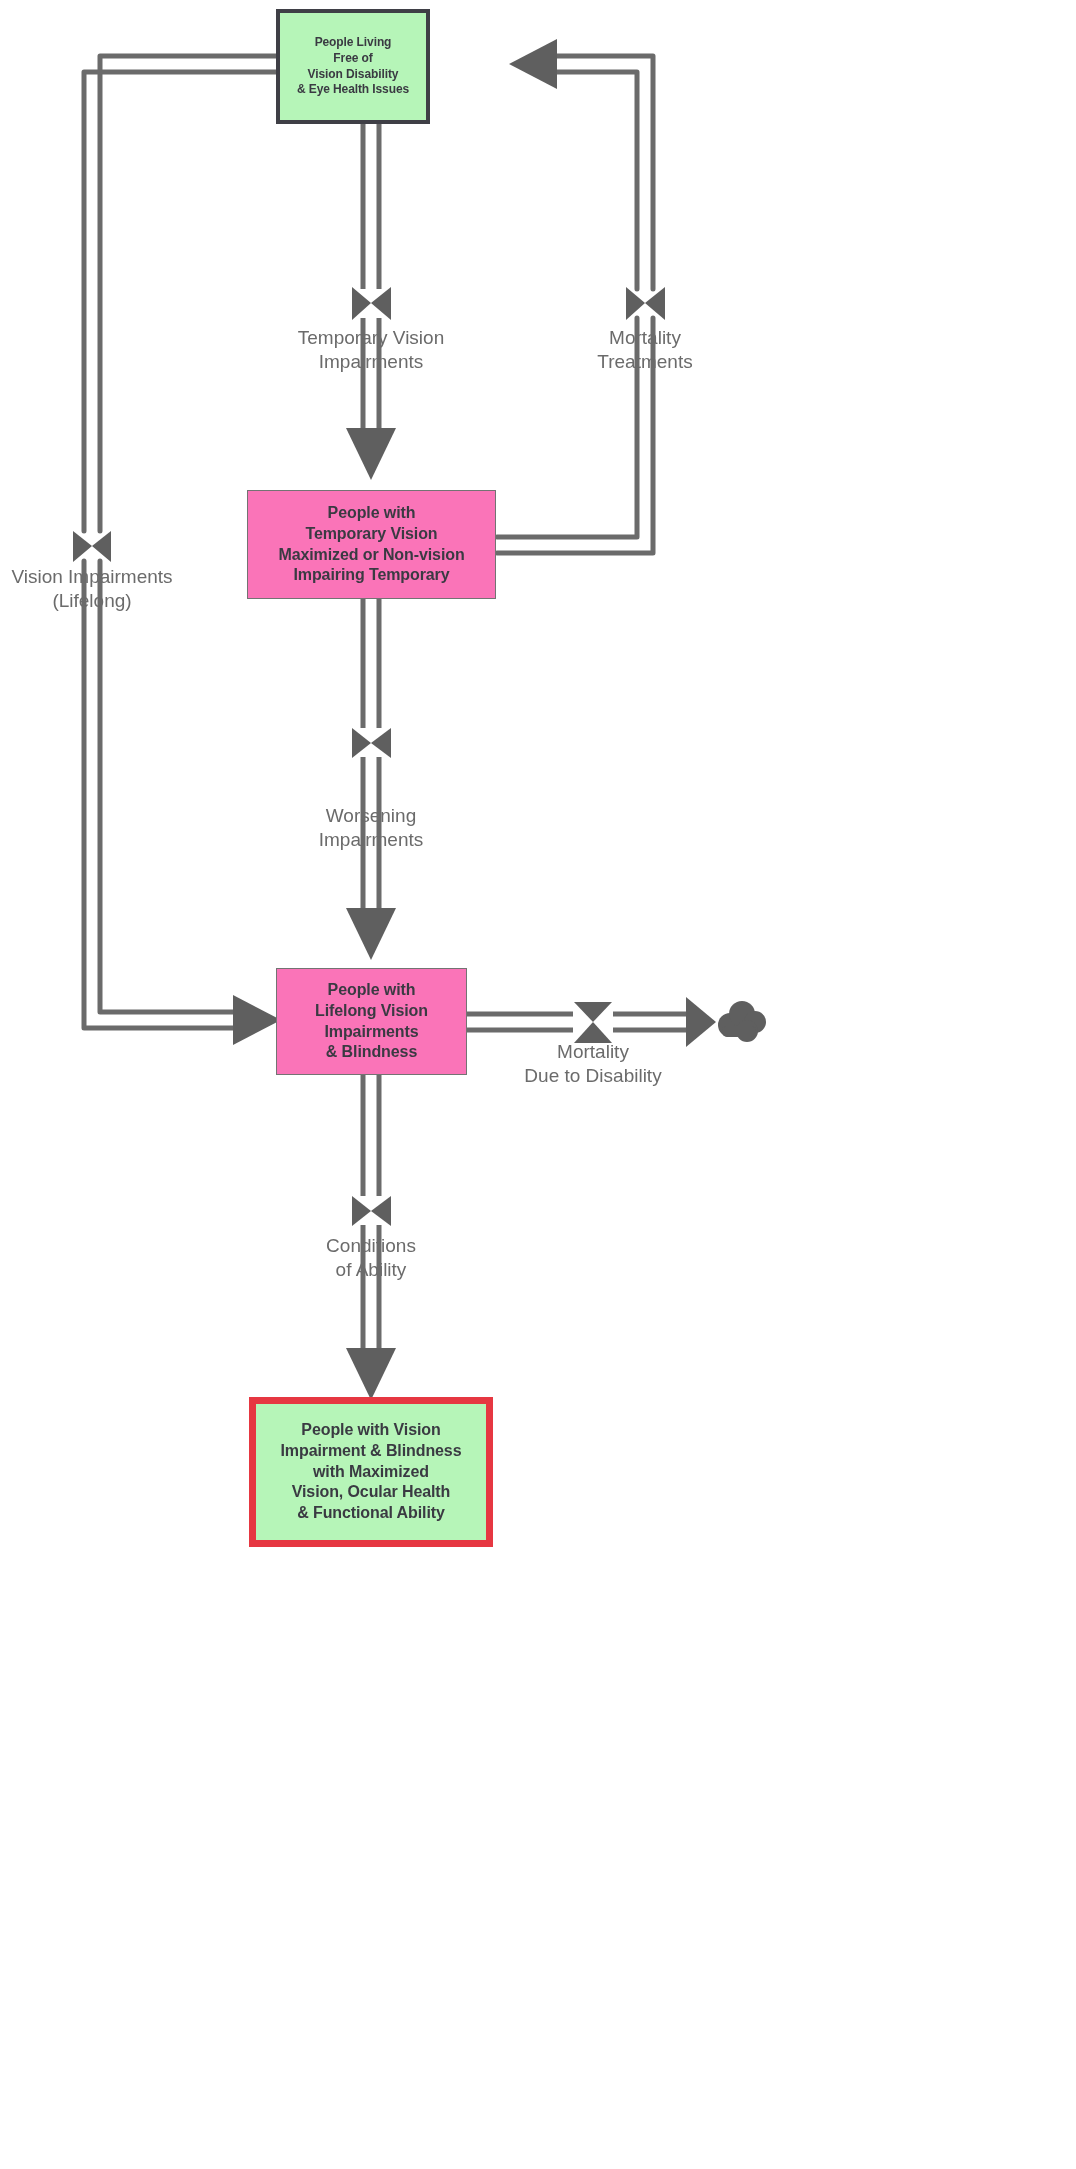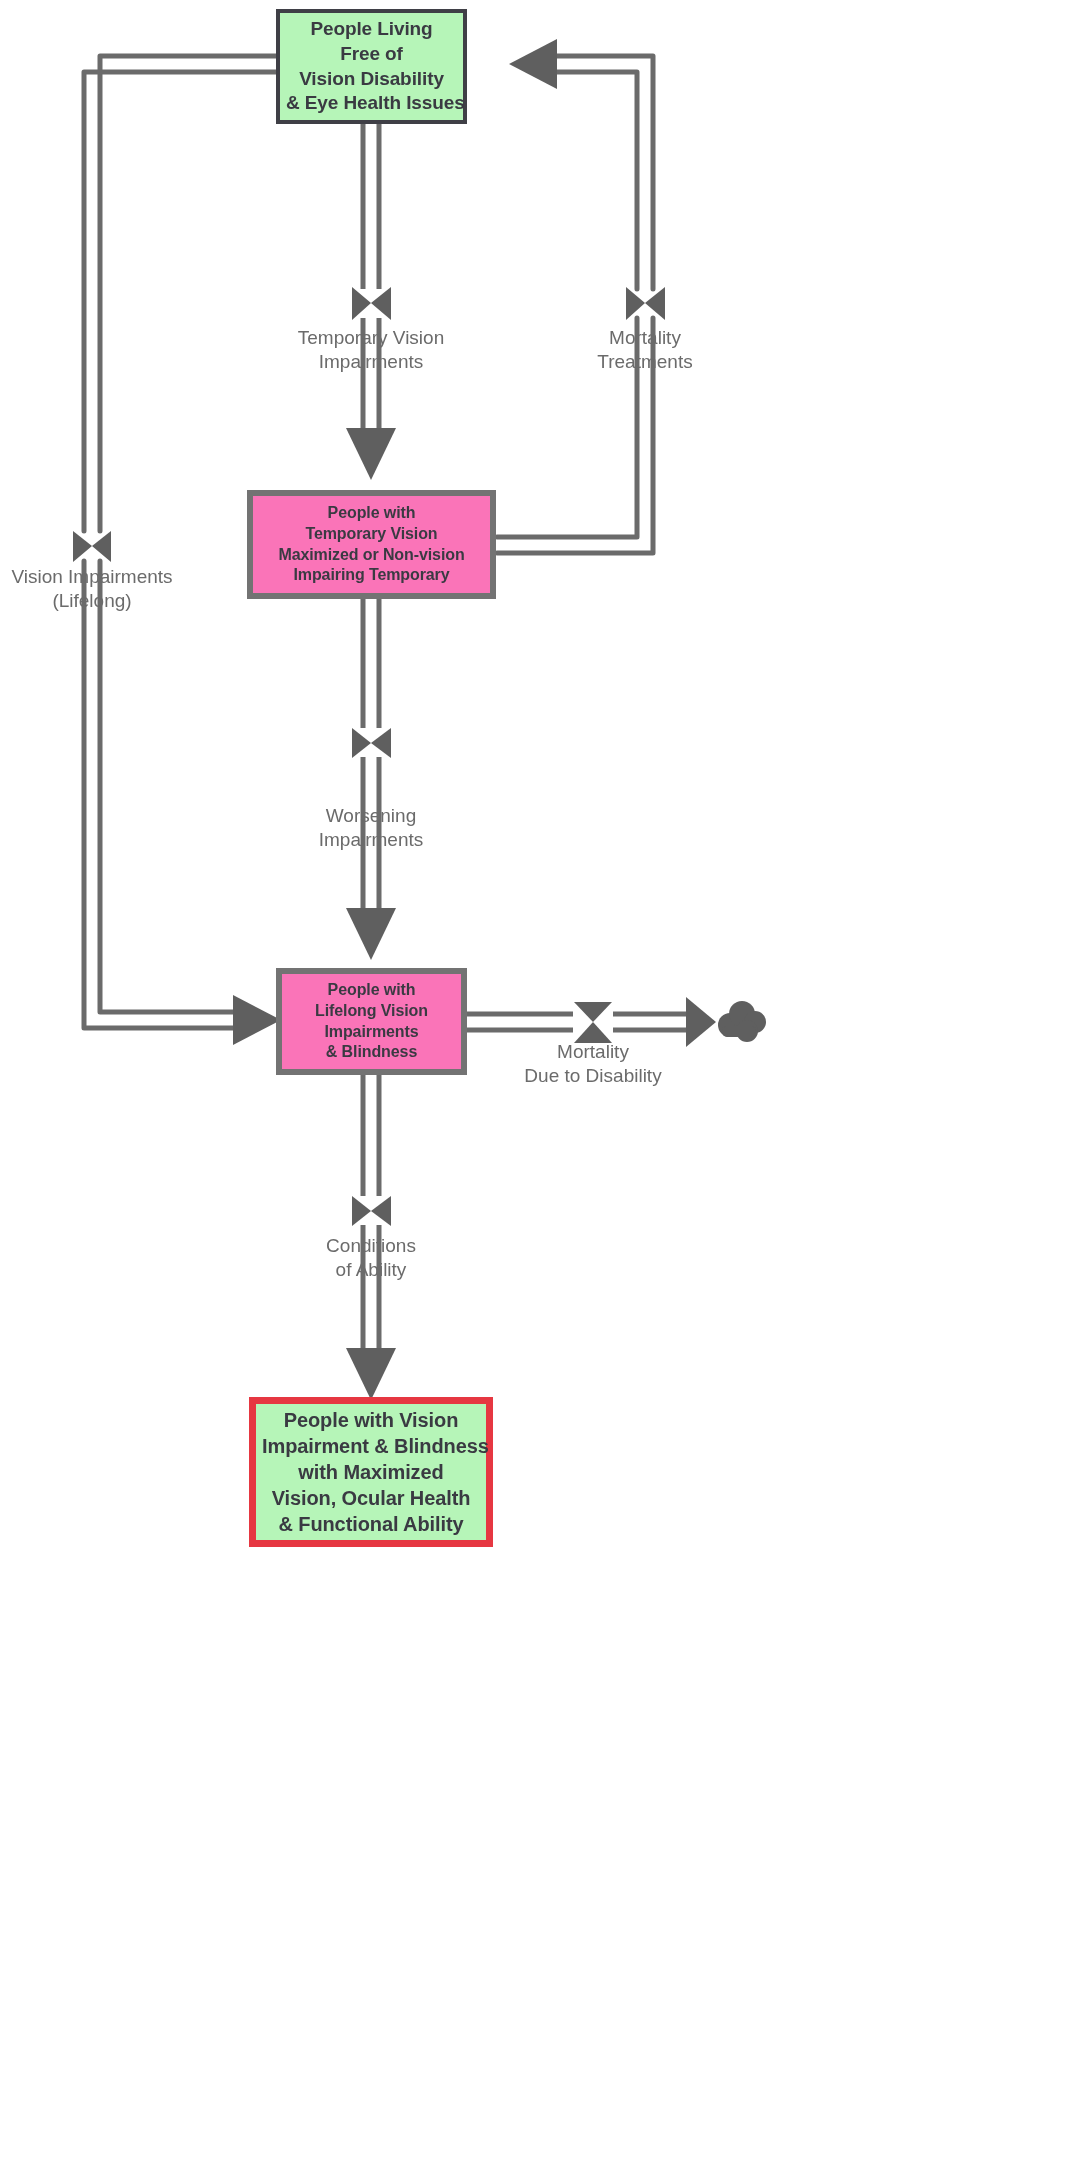--- a/index.html
+++ b/index.html
@@ -33,21 +33,21 @@
     color: #3a3a42;
     line-height: 1.30;
     letter-spacing: -0.1px;
   }
   .stock-green {
     background: #b6f5b8;
     border: 4px solid #3f3f46;
   }
   .stock-pink {
     background: #fa74b8;
-    border: 6px solid #737373;
+    border: 1px solid #737373;
   }
   .stock-goal {
     background: #b6f5b8;
     border: 7px solid #e63741;
   }
   .stock .inner { padding: 2px 6px; width: 100%; }
   .stock .line { display: block; white-space: nowrap; }
 
   
   .flow-label {
@@ -163,21 +163,21 @@
       <line class="pipe" x1="363" y1="1225" x2="363" y2="1352"></line>
       <line class="pipe" x1="379" y1="1225" x2="379" y2="1352"></line>
       <polygon class="arrowhead" points="346,1348 396,1348 371,1400"></polygon>
     </g>
     <g>
       <polygon class="valve" points="352,1196 371,1211 352,1226"></polygon>
       <polygon class="valve" points="391,1196 371,1211 391,1226"></polygon>
     </g>
   </svg>
 
-  <div class="stock stock-green" style="left:276px; top:9px; width:191px; height:115px; font-size:19px;">
+  <div class="stock stock-green" style="left:276px; top:9px; width:154px; height:115px; font-size:12px;">
     <div class="inner">
       <span class="line">People Living</span>
       <span class="line">Free of</span>
       <span class="line">Vision Disability</span>
       <span class="line">&amp; Eye Health Issues</span>
     </div>
   </div>
 
   <div class="stock stock-pink" style="left:247px; top:490px; width:249px; height:109px; font-size:16px;">
     <div class="inner">
@@ -190,21 +190,21 @@
 
   <div class="stock stock-pink" style="left:276px; top:968px; width:191px; height:107px; font-size:16px;">
     <div class="inner">
       <span class="line">People with</span>
       <span class="line">Lifelong Vision</span>
       <span class="line">Impairments</span>
       <span class="line">&amp; Blindness</span>
     </div>
   </div>
 
-  <div class="stock stock-goal" style="left:249px; top:1397px; width:244px; height:150px; font-size:20px;">
+  <div class="stock stock-goal" style="left:249px; top:1397px; width:244px; height:150px; font-size:16px;">
     <div class="inner">
       <span class="line">People with Vision</span>
       <span class="line">Impairment &amp; Blindness</span>
       <span class="line">with Maximized</span>
       <span class="line">Vision, Ocular Health</span>
       <span class="line">&amp; Functional Ability</span>
     </div>
   </div>
 
   <div class="flow-label" style="left:271px; top:326px; width:200px;">

